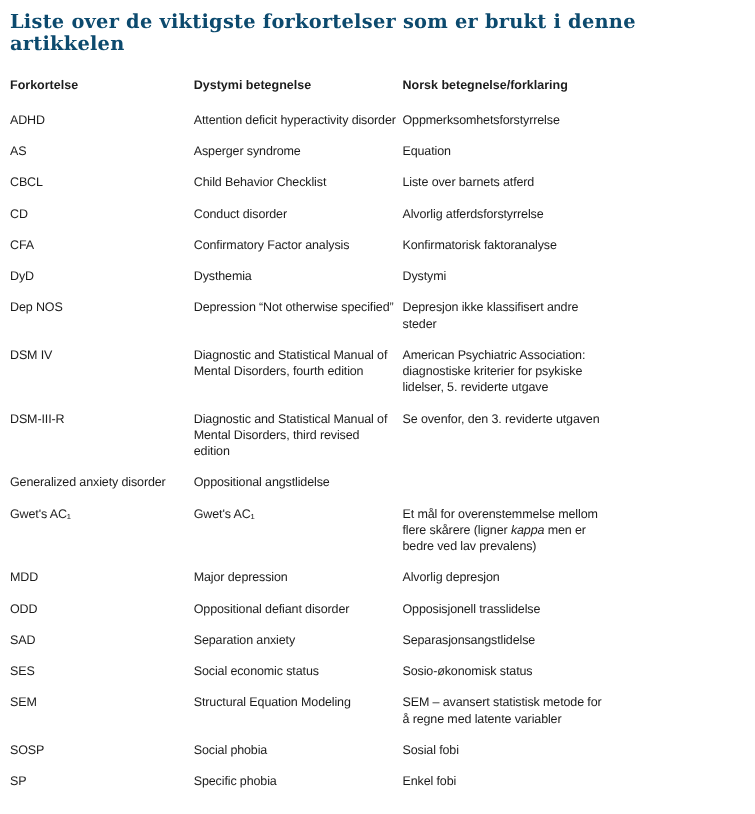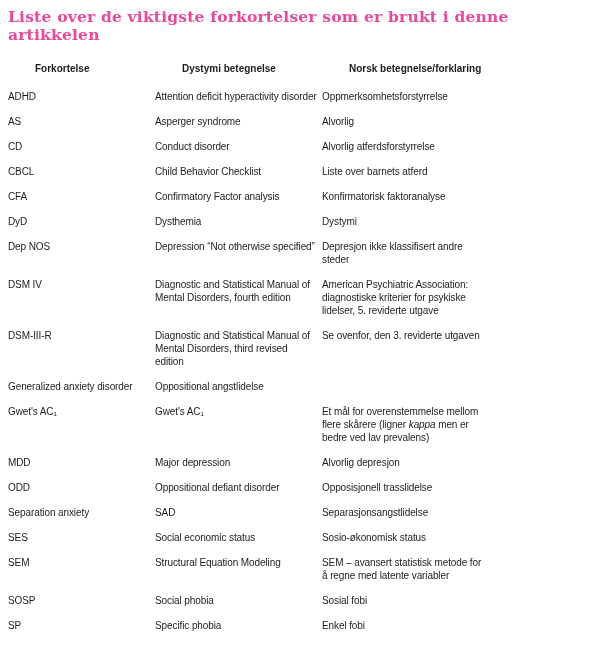--- a/index.html
+++ b/index.html
@@ -19,69 +19,69 @@
     line-height: 18px;
     color: #8dc63f;
     margin: 0 0 18px 0;
     letter-spacing: 0.2px;
   }
   .row {
     display: grid;
     grid-template-columns: 147px 167px 260px;
     margin-bottom: 12px;
   }
-  .row.header { margin-bottom: 15px; margin-left: 27px; }
+  .row.header { margin-bottom: 15px; }
   .cell {
     font-size: 10px;
     line-height: 13px;
     white-space: pre;
     letter-spacing: -0.1px;
   }
   .header .cell {
     font-weight: bold;
     font-size: 10px;
     letter-spacing: 0;
   }
   .cell em { font-style: italic; }
 </style>
 </head>
 <body>
 
 <div class="page">
-  <h1 class="title" style="color: #ec4899;">Liste over de viktigste forkortelser som er brukt i denne artikkelen</h1>
+  <h1 class="title" style="color: #0c4a6e;">Liste over de viktigste forkortelser som er brukt i denne artikkelen</h1>
 
   <div>
     <div class="row header">
       <div class="cell">Forkortelse</div>
       <div class="cell">Dystymi betegnelse</div>
       <div class="cell">Norsk betegnelse/forklaring</div>
     </div>
 
     <div class="row">
       <div class="cell">ADHD</div>
       <div class="cell">Attention deficit hyperactivity disorder</div>
       <div class="cell">Oppmerksomhetsforstyrrelse</div>
     </div>
 
     <div class="row">
       <div class="cell">AS</div>
       <div class="cell">Asperger syndrome</div>
-      <div class="cell">Alvorlig</div>
+      <div class="cell">Equation</div>
+    </div>
+
+    <div class="row">
+      <div class="cell">CBCL</div>
+      <div class="cell">Child Behavior Checklist</div>
+      <div class="cell">Liste over barnets atferd</div>
     </div>
 
     <div class="row">
       <div class="cell">CD</div>
       <div class="cell">Conduct disorder</div>
       <div class="cell">Alvorlig atferdsforstyrrelse</div>
-    </div>
-
-    <div class="row">
-      <div class="cell">CBCL</div>
-      <div class="cell">Child Behavior Checklist</div>
-      <div class="cell">Liste over barnets atferd</div>
     </div>
 
     <div class="row">
       <div class="cell">CFA</div>
       <div class="cell">Confirmatory Factor analysis</div>
       <div class="cell">Konfirmatorisk faktoranalyse</div>
     </div>
 
     <div class="row">
       <div class="cell">DyD</div>
@@ -132,22 +132,22 @@
       <div class="cell">Alvorlig depresjon</div>
     </div>
 
     <div class="row">
       <div class="cell">ODD</div>
       <div class="cell">Oppositional defiant disorder</div>
       <div class="cell">Opposisjonell trasslidelse</div>
     </div>
 
     <div class="row">
+      <div class="cell">SAD</div>
       <div class="cell">Separation anxiety</div>
-      <div class="cell">SAD</div>
       <div class="cell">Separasjonsangstlidelse</div>
     </div>
 
     <div class="row">
       <div class="cell">SES</div>
       <div class="cell">Social economic status</div>
       <div class="cell">Sosio-økonomisk status</div>
     </div>
 
     <div class="row">

